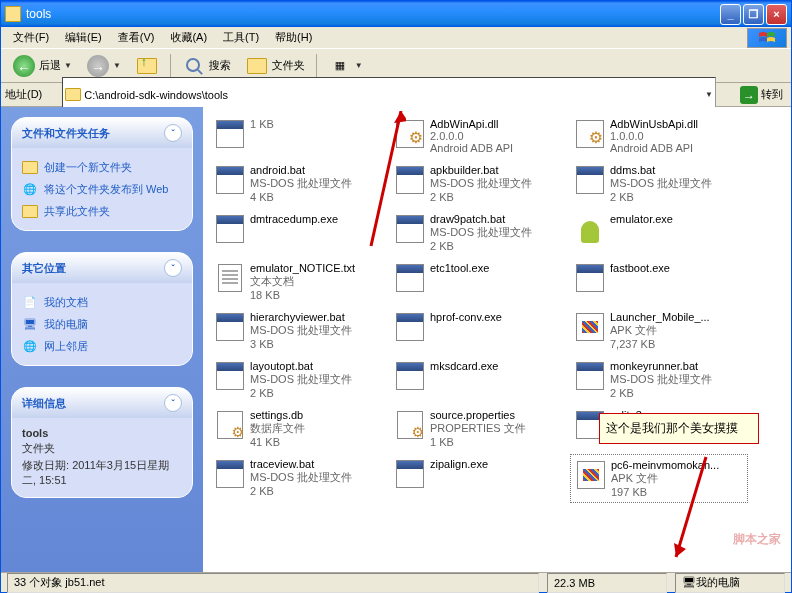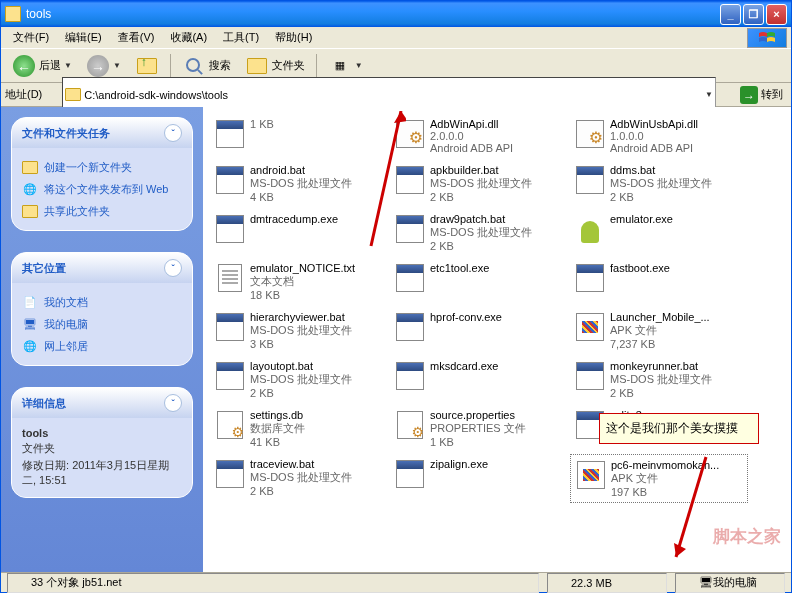--- a/index.html
+++ b/index.html
@@ -61,23 +61,23 @@
 .ico-db{width:26px;height:28px;border:1px solid #888;background:#fff;position:relative}
 .ico-db::after{content:"⚙";position:absolute;right:-2px;bottom:-2px;color:#c9882c;font-size:14px}
 .ico-prop{width:26px;height:28px;border:1px solid #888;background:#fff;position:relative}
 .ico-prop::after{content:"⚙";position:absolute;right:-2px;bottom:-2px;color:#c9882c;font-size:14px}
 .ico-fold{width:16px;height:13px;background:#fce28d;border:1px solid #c9a01a;border-radius:1px;position:relative}
 .arrow-red{position:absolute;pointer-events:none}
 .arrow1{left:163px;top:4px;width:40px;height:140px}
 .arrow2{right:35px;top:310px;width:140px;height:150px}
 .callout{position:absolute;right:32px;top:306px;width:160px;background:#ffffe1;border:1px solid #c00;padding:6px;font-size:12px;color:#000}
 .statusbar{height:20px;background:#ece9d8;border-top:1px solid #aca899;display:flex;align-items:center;padding:0 6px;gap:8px}
-.sb-sect{border:1px inset #ddd;padding:1px 23px;height:20px;display:flex;align-items:center}
+.sb-sect{border:1px inset #ddd;padding:1px 6px;height:20px;display:flex;align-items:center}
 .sb-flex{flex:1}
-.watermark{position:absolute;right:6px;bottom:22px;color:#c33;font-size:17px;font-weight:bold;opacity:.4;background:rgba(255,255,255,.3);padding:2px 4px}
+.watermark{position:absolute;right:6px;bottom:22px;color:#c33;font-size:12px;font-weight:bold;opacity:.4;background:rgba(255,255,255,.3);padding:2px 4px}
 .fldr-i{width:20px;height:16px;background:#fce28d;border:1px solid #c9a01a;border-radius:1px}
 .search-i{width:18px;height:18px;position:relative}
 .search-i::before{content:"";position:absolute;width:10px;height:10px;border:2px solid #5a7db5;border-radius:50%;left:1px;top:1px}
 .search-i::after{content:"";position:absolute;width:6px;height:2px;background:#5a7db5;right:0;bottom:2px;transform:rotate(45deg)}
 </style>
 </head>
 <body>
 
 <div class="window">
 <div class="titlebar">

